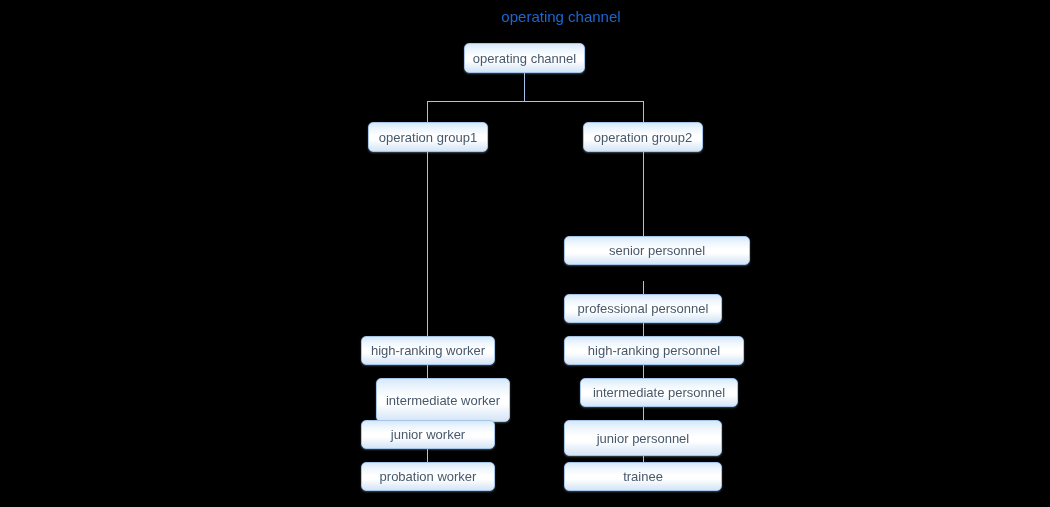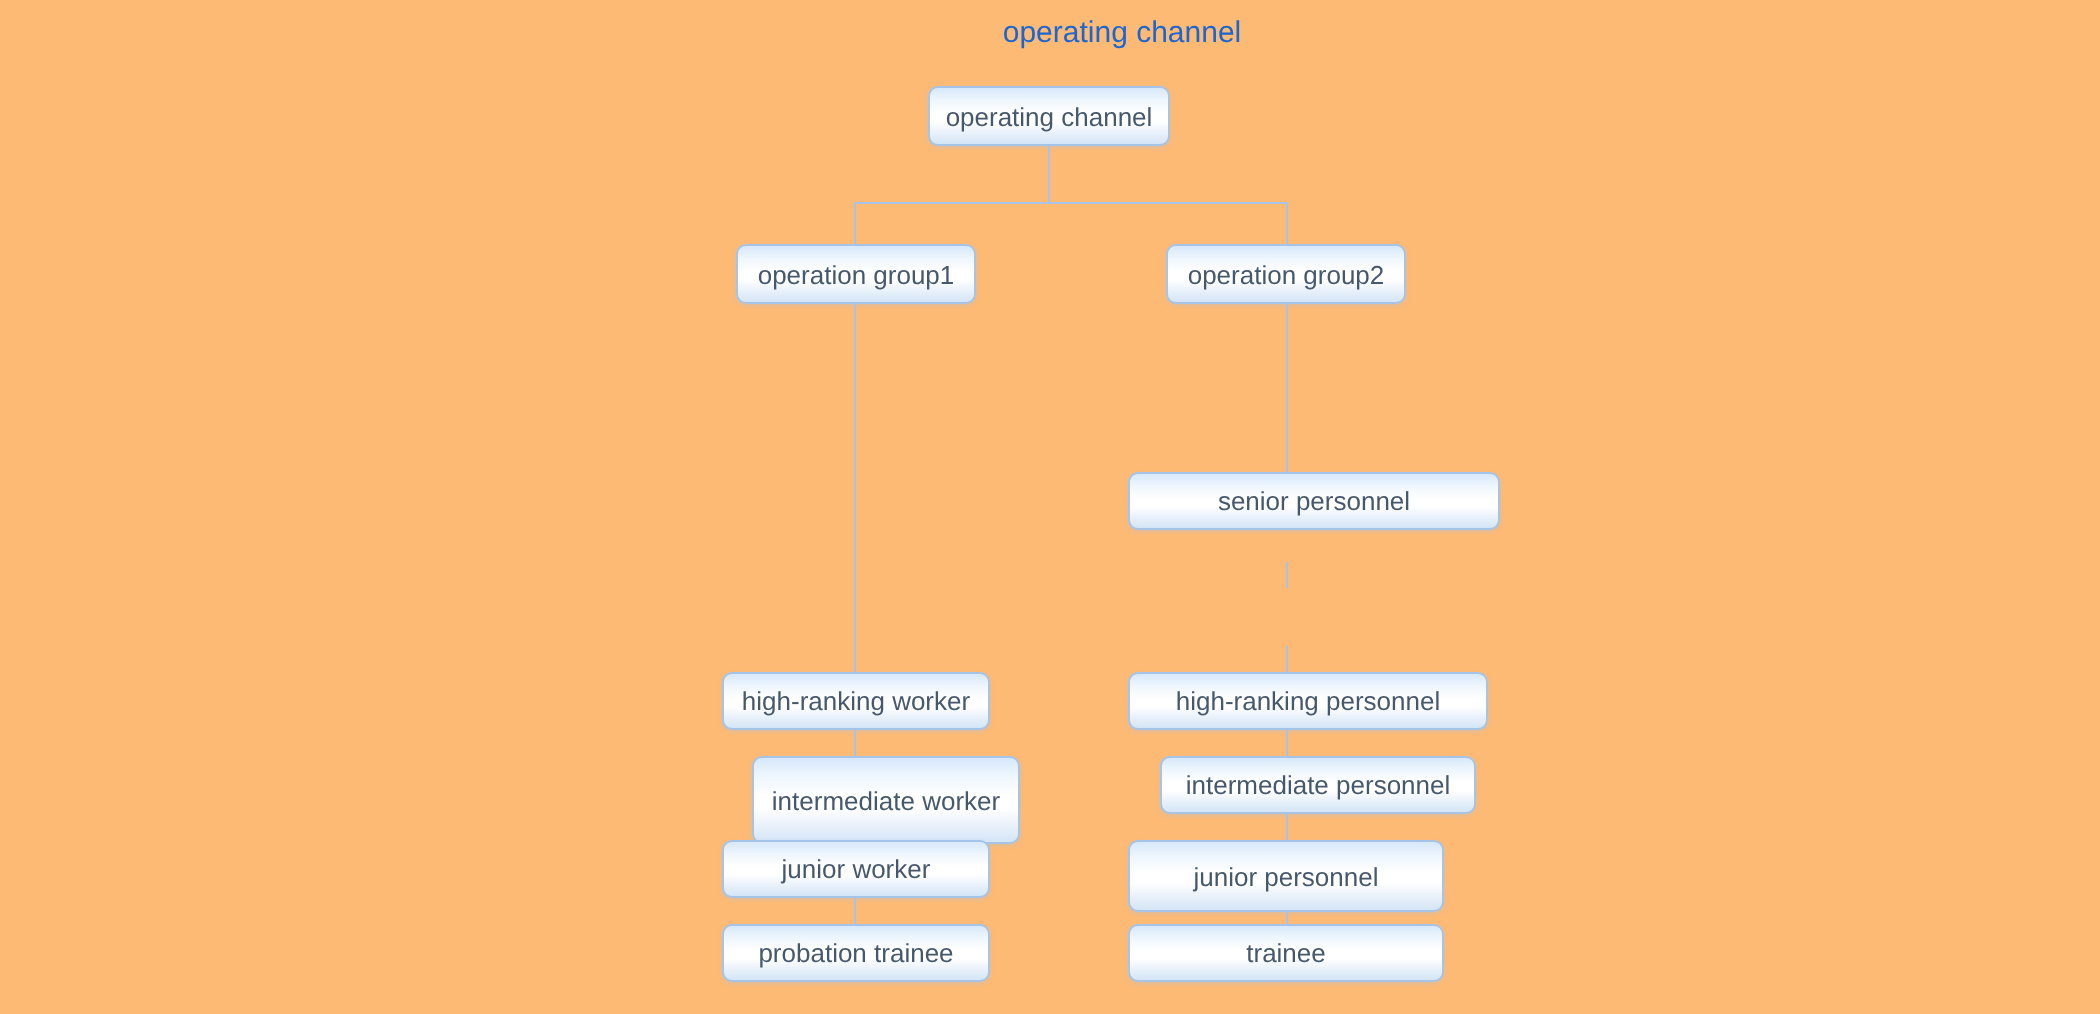--- a/index.html
+++ b/index.html
@@ -4,21 +4,21 @@
 <style>
   html, body {
     margin: 0;
     padding: 0;
     background: #ffffff;
   }
   .stage {
     position: relative;
     width: 1050px;
     height: 507px;
-    background: #fdba74;
+    background: #000000;
     overflow: hidden;
     font-family: "Liberation Sans", sans-serif;
   }
   .chart-title {
     position: absolute;
     top: 8px;
     left: 561px;
     transform: translateX(-50%);
     font-size: 15px;
     line-height: 18px;
@@ -100,21 +100,22 @@
   <i class="cv c-r-gap4"></i>
   <i class="cv c-r-gap5"></i>
 
   <div class="node n-root">operating channel</div>
   <div class="node n-g1">operation group1</div>
   <div class="node n-g2">operation group2</div>
 
   <div class="node n-l0">high-ranking worker</div>
   <div class="node n-l1">intermediate worker</div>
   <div class="node n-l2">junior worker</div>
-  <div class="node n-l3">probation trainee</div>
+  <div class="node n-l3">probation worker</div>
 
   <div class="node n-r0">senior personnel</div>
+  <div class="node n-r1">professional personnel</div>
   <div class="node n-r2">high-ranking personnel</div>
   <div class="node n-r3">intermediate personnel</div>
   <div class="node n-r4">junior personnel</div>
   <div class="node n-r5">trainee</div>
 
 </div>
 
 </body></html>

